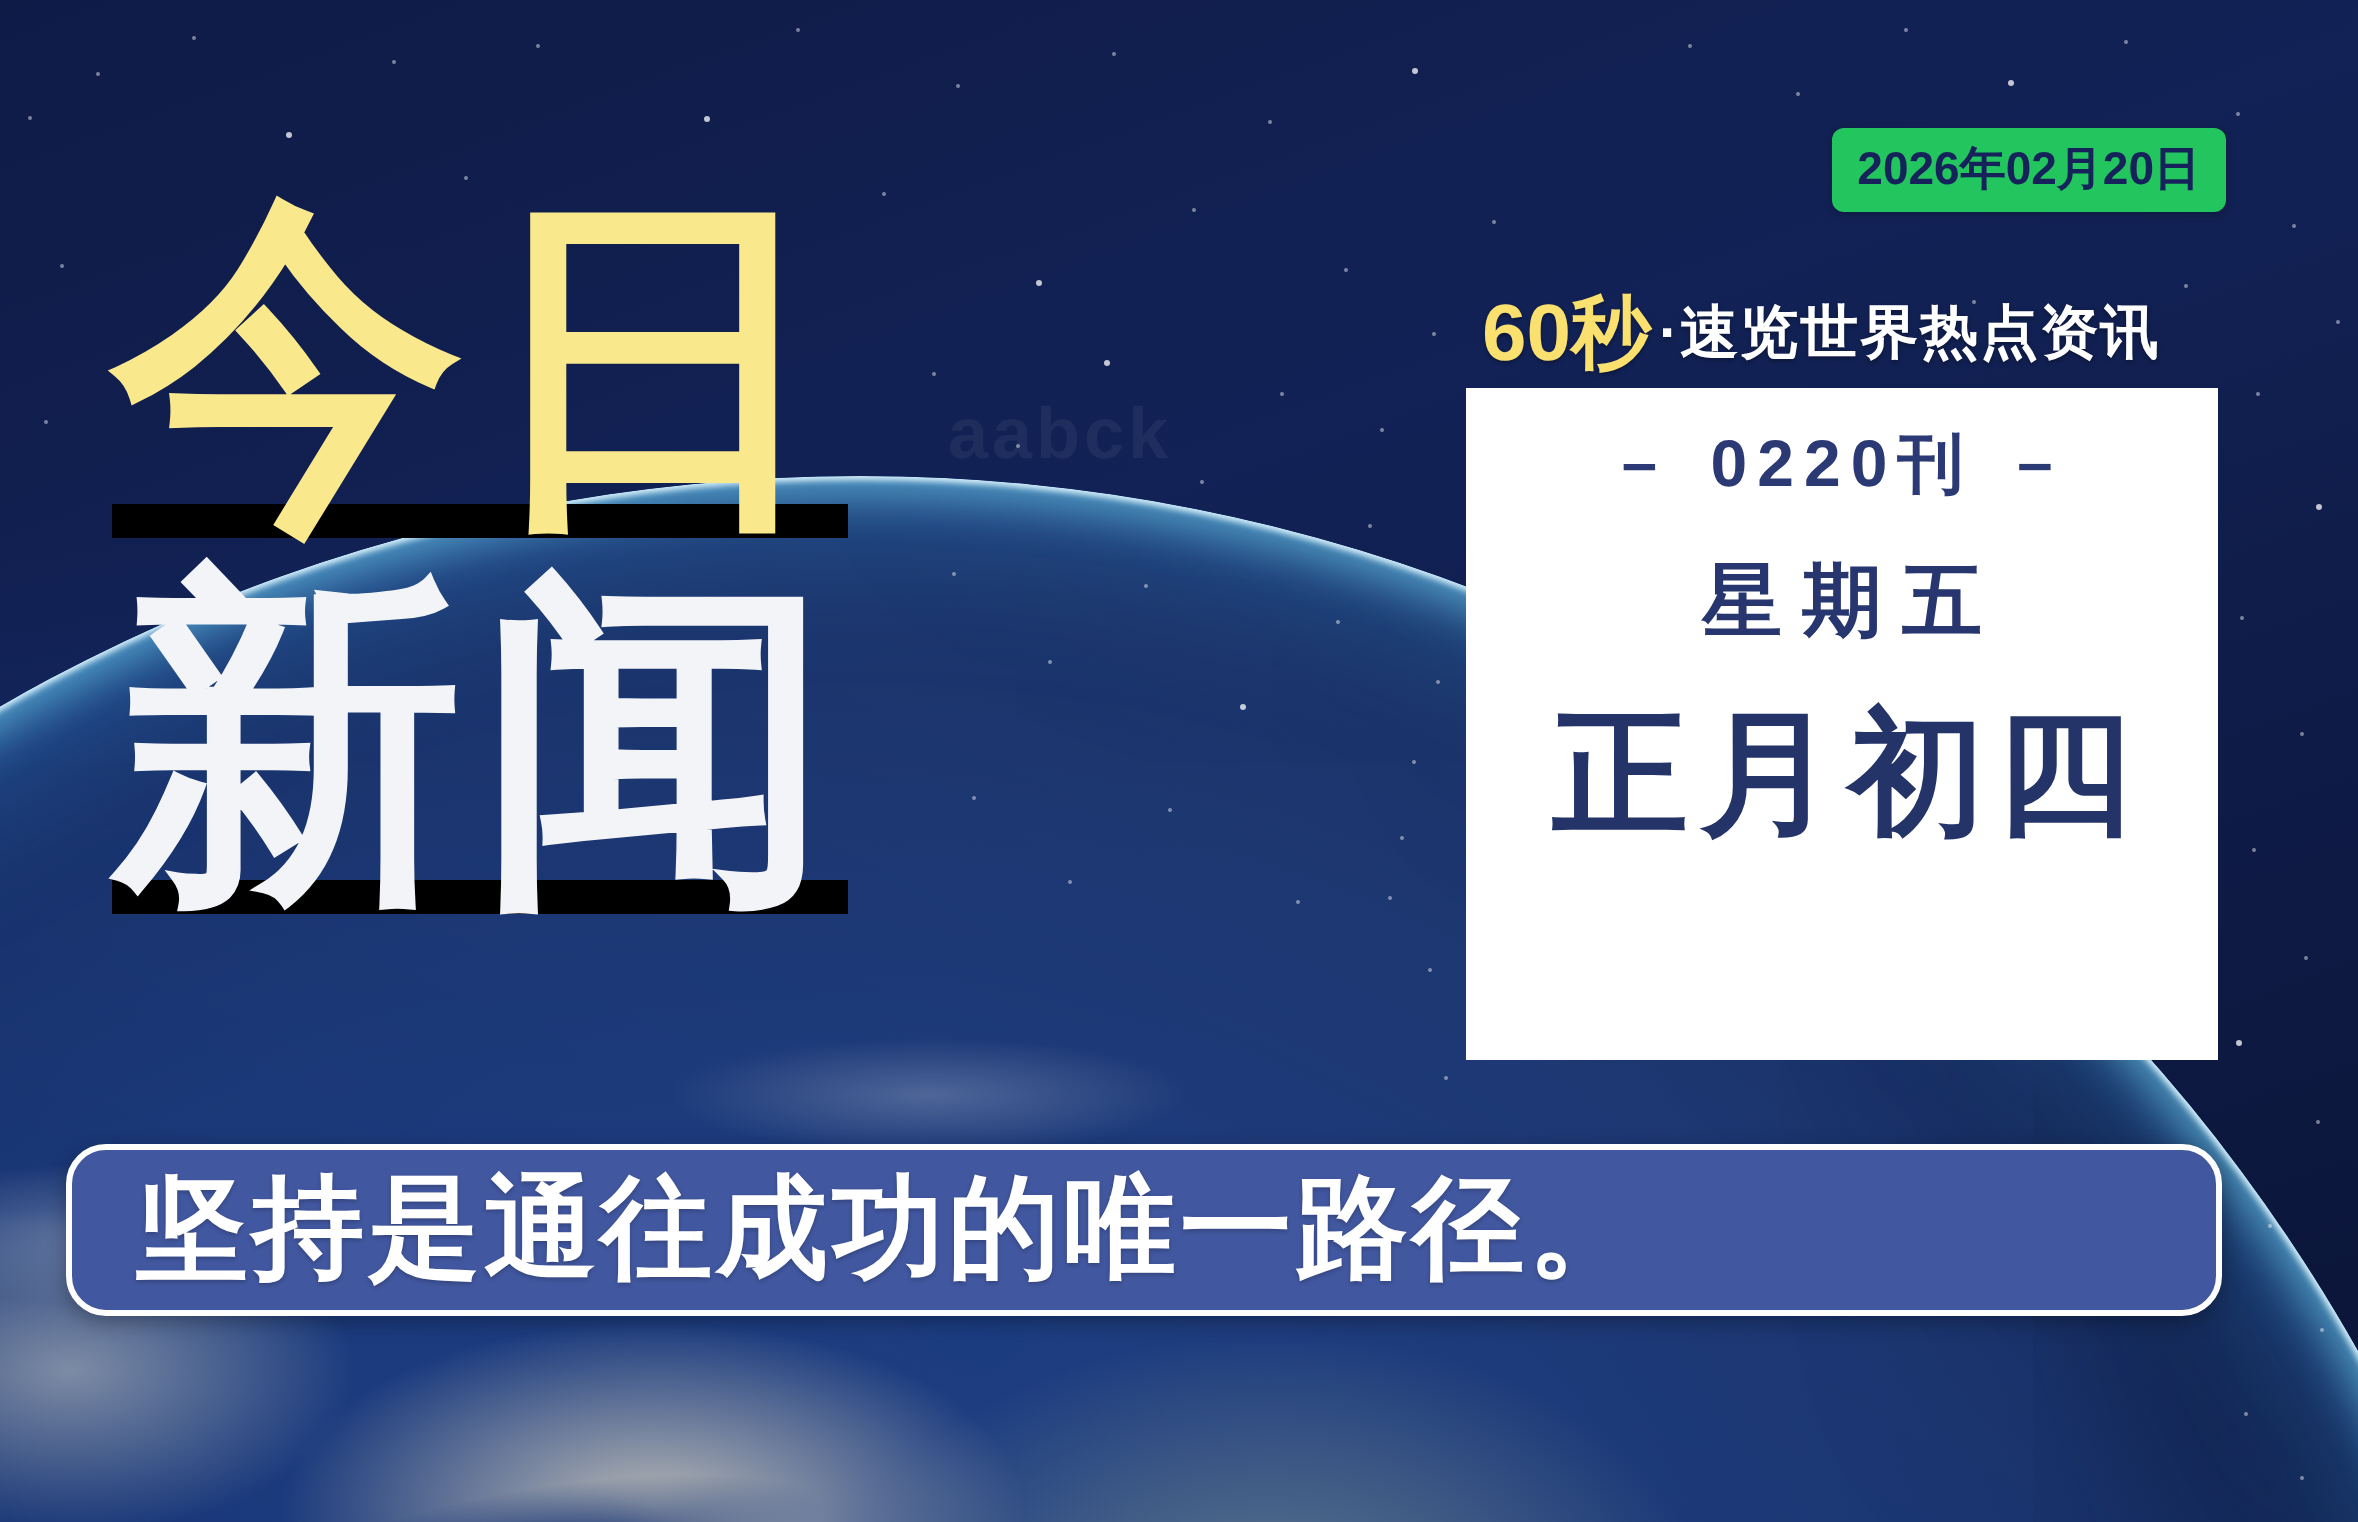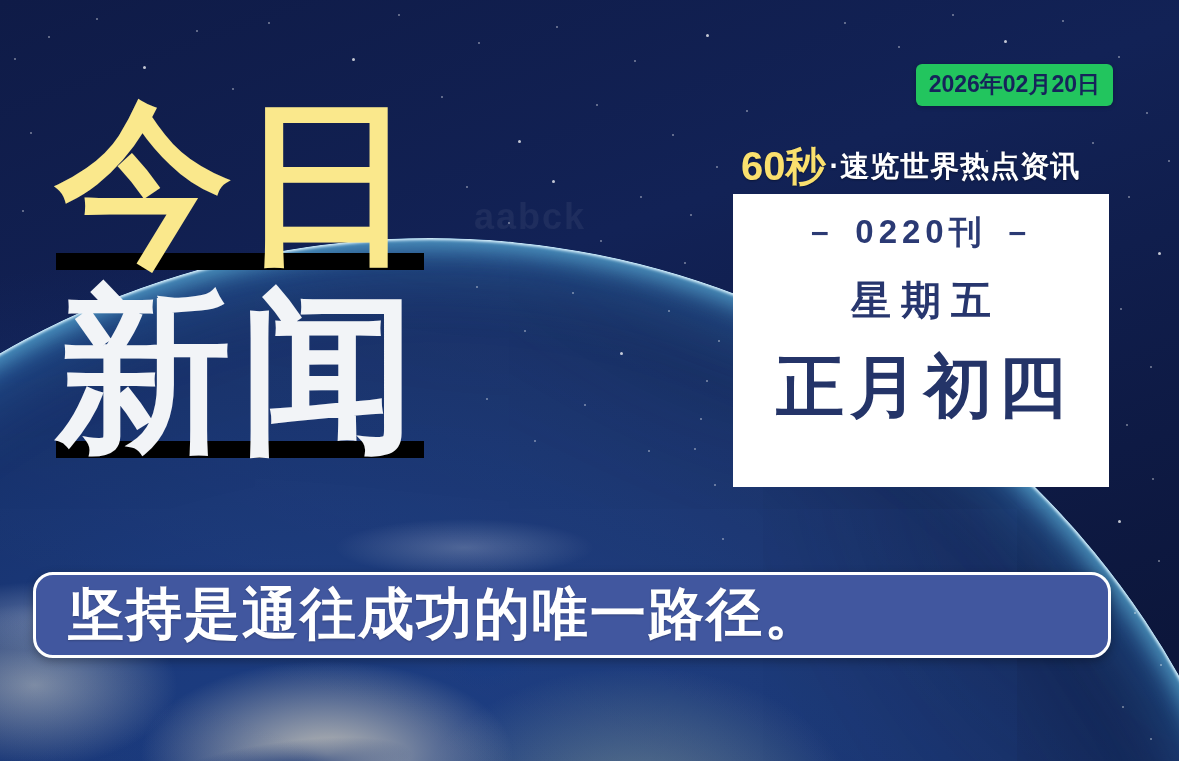--- a/index.html
+++ b/index.html
@@ -137,21 +137,21 @@
   }
   .tag-txt{
     color:#ffffff;font-weight:700;font-size:29px;letter-spacing:1px;
     margin-left:4px;
     text-shadow:0 1px 2px rgba(0,0,0,.35);
   }
 
   
   .card{
     position:absolute;left:733px;top:194px;
-    width:376px;height:293px;
+    width:376px;height:336px;
     background:#ffffff;
     display:flex;flex-direction:column;
     align-items:center;justify-content:flex-start;
     padding-top:10px;
     box-sizing:border-box;
   }
   .card-issue{
     color:#2b3a74;font-weight:700;font-size:33px;letter-spacing:5px;
     margin-top:6px;
   }

